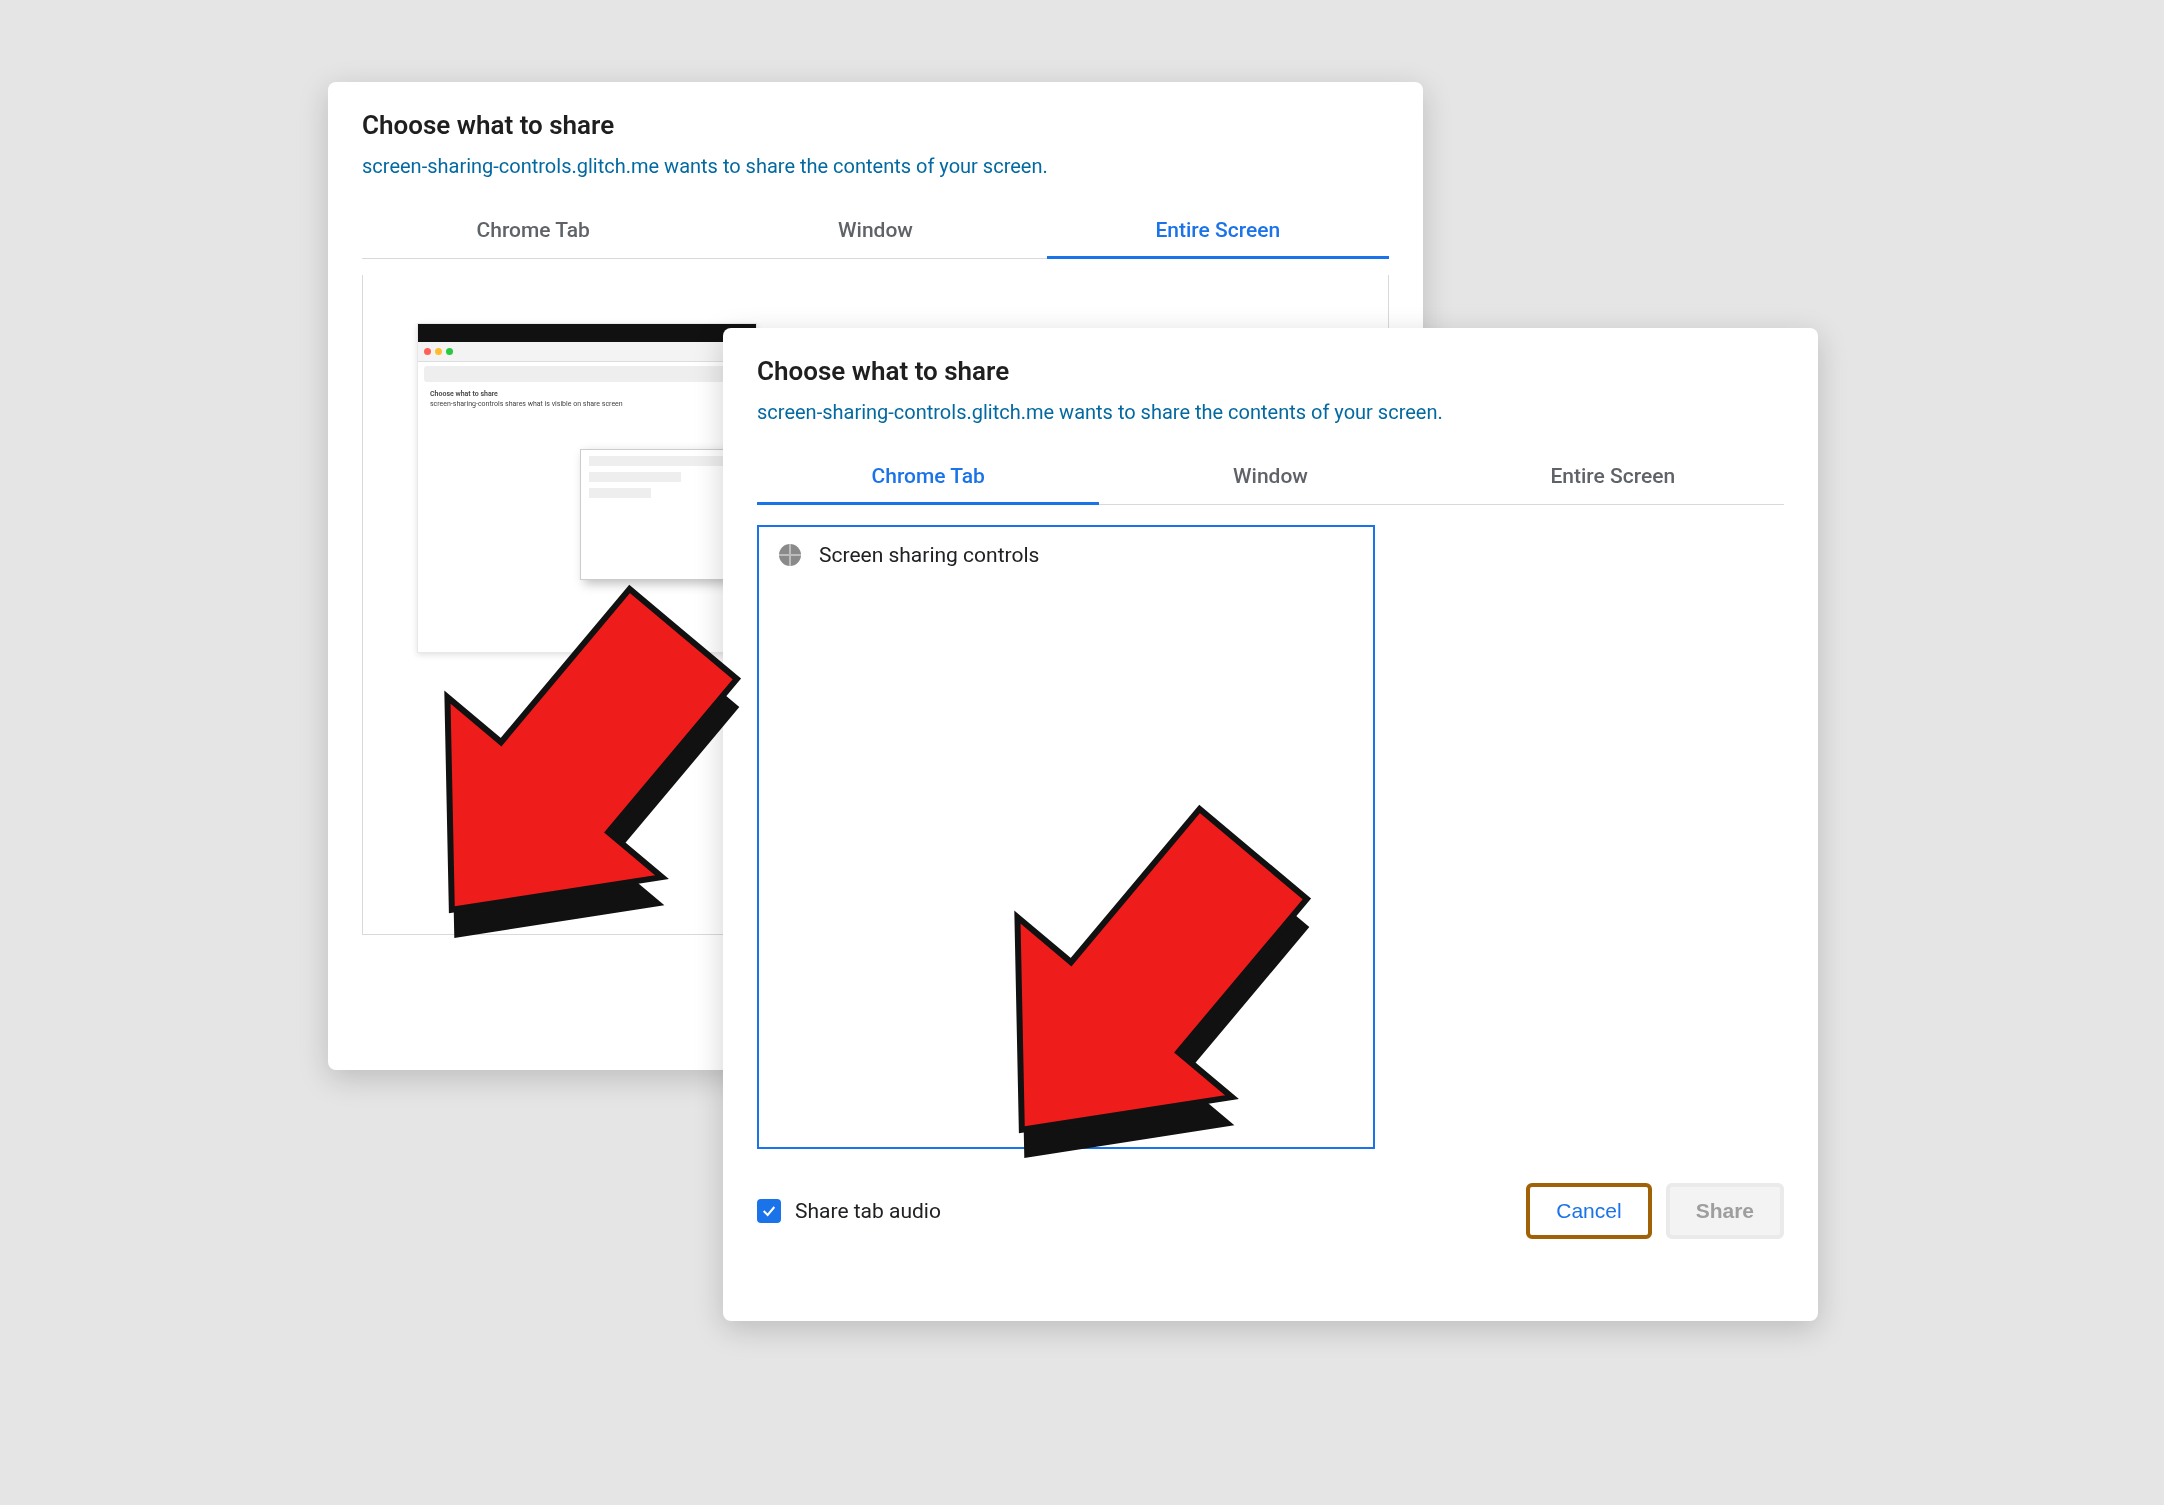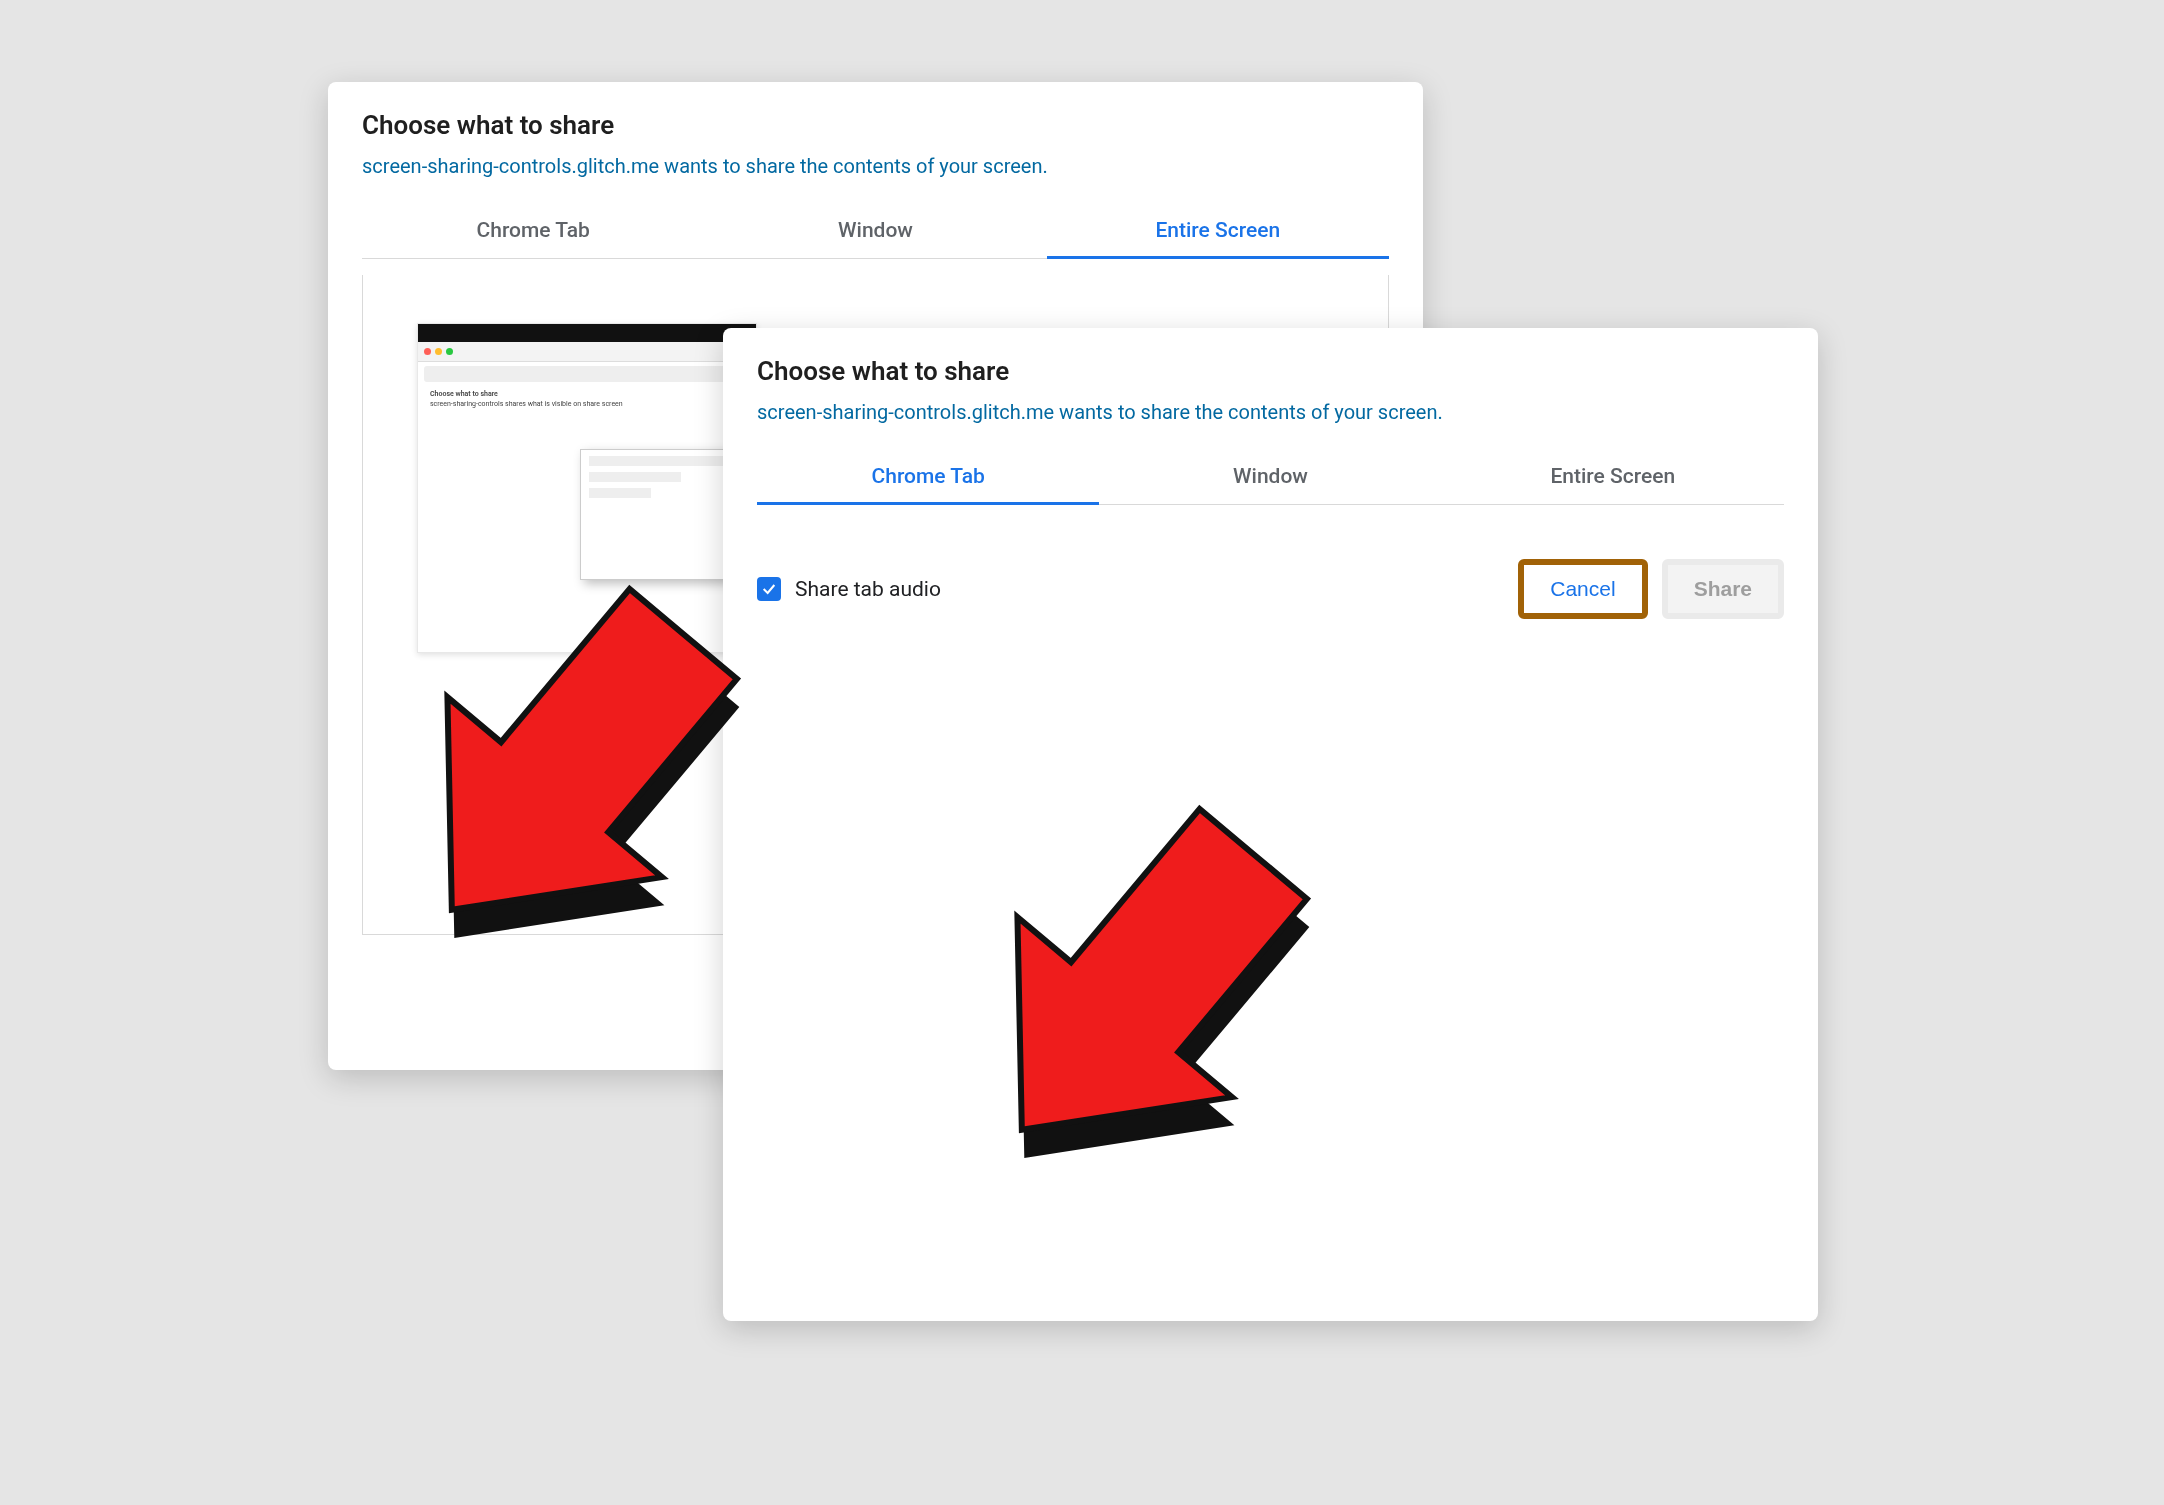--- a/index.html
+++ b/index.html
@@ -154,21 +154,21 @@
   .chk {
     width:24px;height:24px;border-radius:4px;background:#1a73e8;
     display:flex;align-items:center;justify-content:center;
   }
   .chk svg{width:16px;height:16px;stroke:#fff;stroke-width:3;fill:none;}
   .btns { display:flex; gap:14px;}
   .btn {
     font-size:21px;
     padding: 12px 26px;
     border-radius:6px;
-    border:6px solid #a16207;
+    border:4px solid #a16207;
     background:#fff;
     cursor:pointer;
     font-weight:500;
   }
   .btn.cancel { color:#1a73e8; }
   .btn.share { color:#9e9e9e; background:#f3f3f3; border-color:#eaeaea;font-weight:bold; }
 
   
   .arrow {
     position: absolute;
@@ -213,20 +213,26 @@
   <div class="dialog dialog-front">
     <div class="title">Choose what to share</div>
     <div class="subtitle">screen-sharing-controls.glitch.me wants to share the contents of your screen.</div>
     <div class="tabs">
       <div class="tab active">Chrome Tab</div>
       <div class="tab">Window</div>
       <div class="tab">Entire Screen</div>
     </div>
 
     <div class="front-body">
+      <div class="tab-list">
+        <div class="tab-entry">
+          <span class="globe-icon"></span>
+          <span>Screen sharing controls</span>
+        </div>
+      </div>
     </div>
 
     <div class="footer">
       <label class="audio-opt">
         <span class="chk">
           <svg viewBox="0 0 24 24">
               <polyline points="4 12 10 18 20 6"></polyline>
             </svg>
         </span>
         <span>Share tab audio</span>

